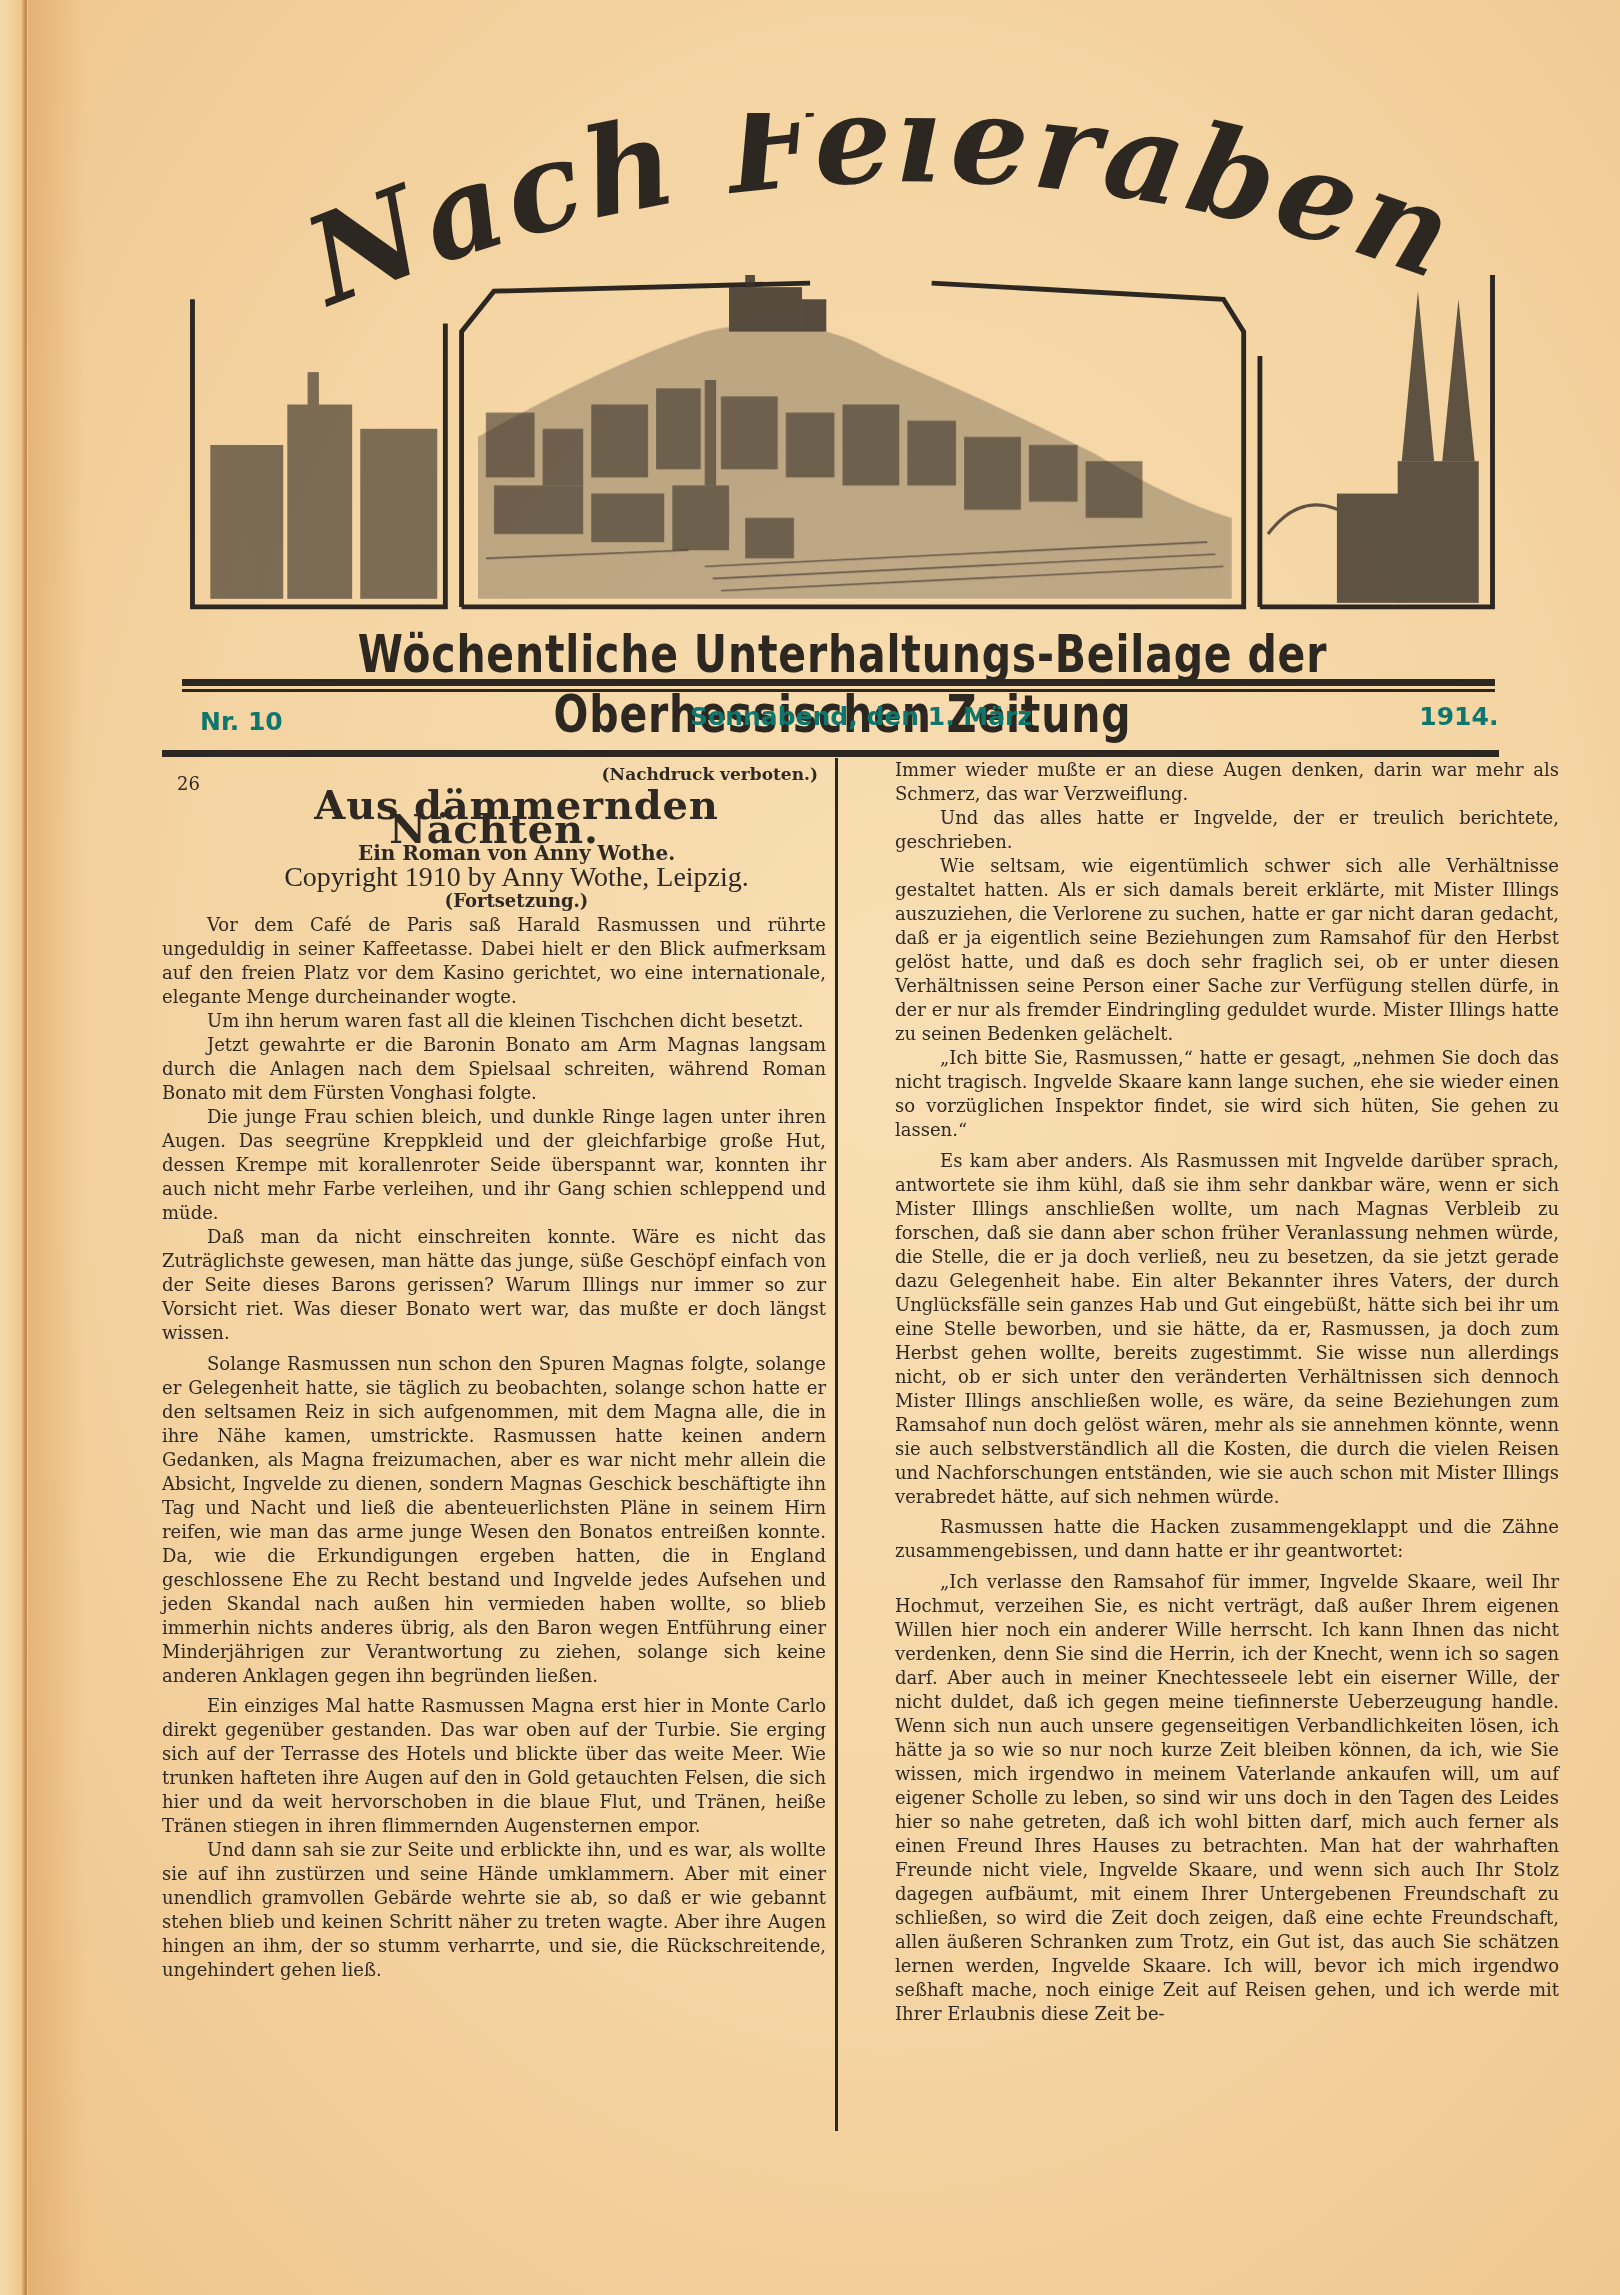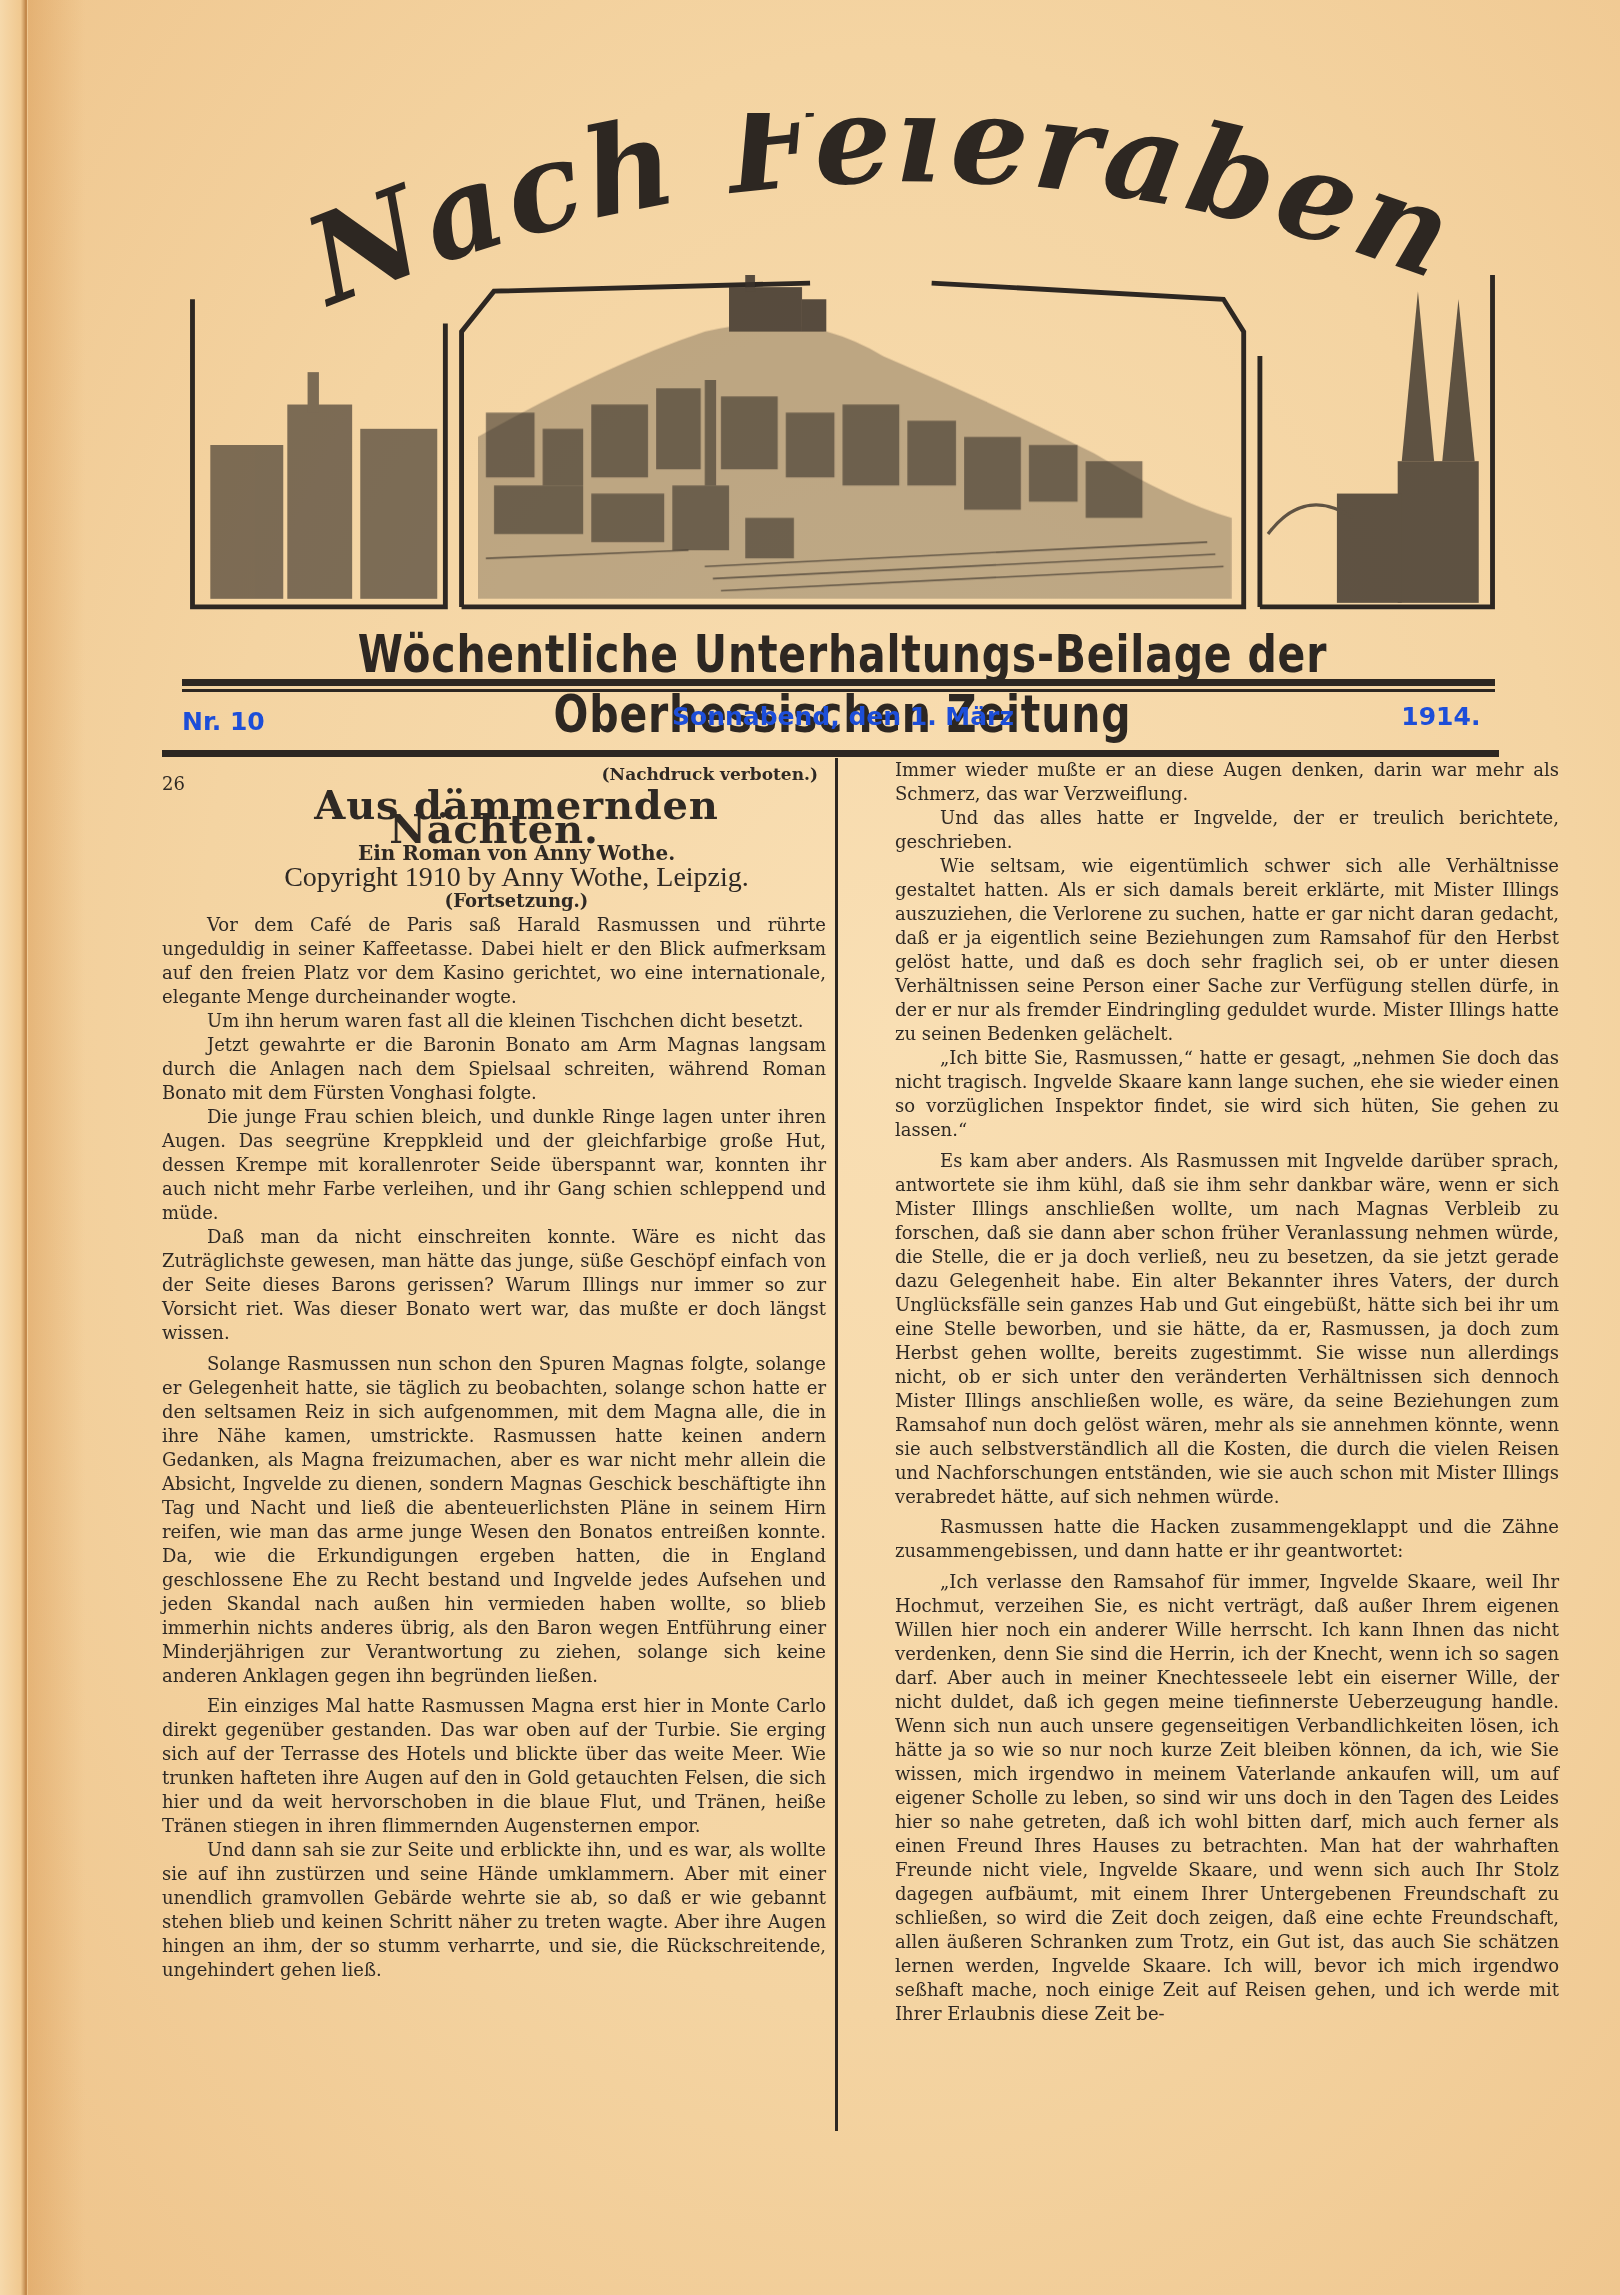--- a/index.html
+++ b/index.html
@@ -45,22 +45,22 @@
   .rule-double {
     position: absolute; left: 182px; top: 679px; width: 1313px; height: 14.6px;
   }
   .rule-double::before, .rule-double::after {
     content: ""; position: absolute; left: 0; right: 0; background: #2d2722;
   }
   .rule-double::before { top: 0; height: 6.5px; }
   .rule-double::after { top: 9.7px; height: 3.2px; }
 
   .issue-line {
-    position: absolute; left: 182px; top: 702px; width: 1313px; height: 32px;
-    font-family: "DejaVu Sans", sans-serif; font-weight: bold; font-size: 25px; color: #1d4ed8;
+    position: absolute; left: 200px; top: 702px; width: 1313px; height: 32px;
+    font-family: "DejaVu Sans", sans-serif; font-weight: bold; font-size: 25px; color: #0f766e;
   }
   .issue-no { position: absolute; left: 0; top: 4.9px; }
   .issue-date { position: absolute; left: 490px; top: 0; }
   .issue-year { position: absolute; right: 14.6px; top: 0; }
   .rule-single {
     position: absolute; left: 162px; top: 750px; width: 1337px; height: 6.5px; background: #2d2722;
   }
 
   
   .col {
@@ -70,21 +70,21 @@
   }
   .col-left { left: 162px; width: 664px; }
   .col-right { left: 851px; width: 664px; top: 758px; margin-left: 44px; }
   .col-divider {
     position: absolute; left: 835px; top: 758px; width: 3.2px; height: 1373px; background: #2d2722;
   }
   .col p { margin: 0; text-indent: 45px; }
   .col p.noindent { text-indent: 0; }
   .col p.gap { margin-top: 6.5px; }
 
-  .head-row { position: relative; height: 31px; }
+  .head-row { position: relative; height: 31px; margin-left: 15px; }
   .page-num { position: absolute; left: 0; top: 9.7px; font-size: 18px; }
   .reprint { position: absolute; right: 8px; top: 0; font-size: 17px; font-weight: bold; }
   .story-title {
     text-align: center; font-size: 40px; font-weight: bold; margin: 6.5px 0 6.5px 0;
     letter-spacing: 0.8px; text-indent: 0;
   }
   .story-byline { text-align: center; font-size: 20px; margin: 1.6px 0 4.9px; text-indent: 0; font-weight: bold; }
   .story-copyright { text-align: center; font-size: 28px; margin: 3.2px 0 4.9px; text-indent: 0; font-family: "Liberation Serif", serif; }
   .story-cont { text-align: center; font-size: 18px; font-weight: bold; margin: 1.6px 0 9.7px; text-indent: 0; }
 </style>

